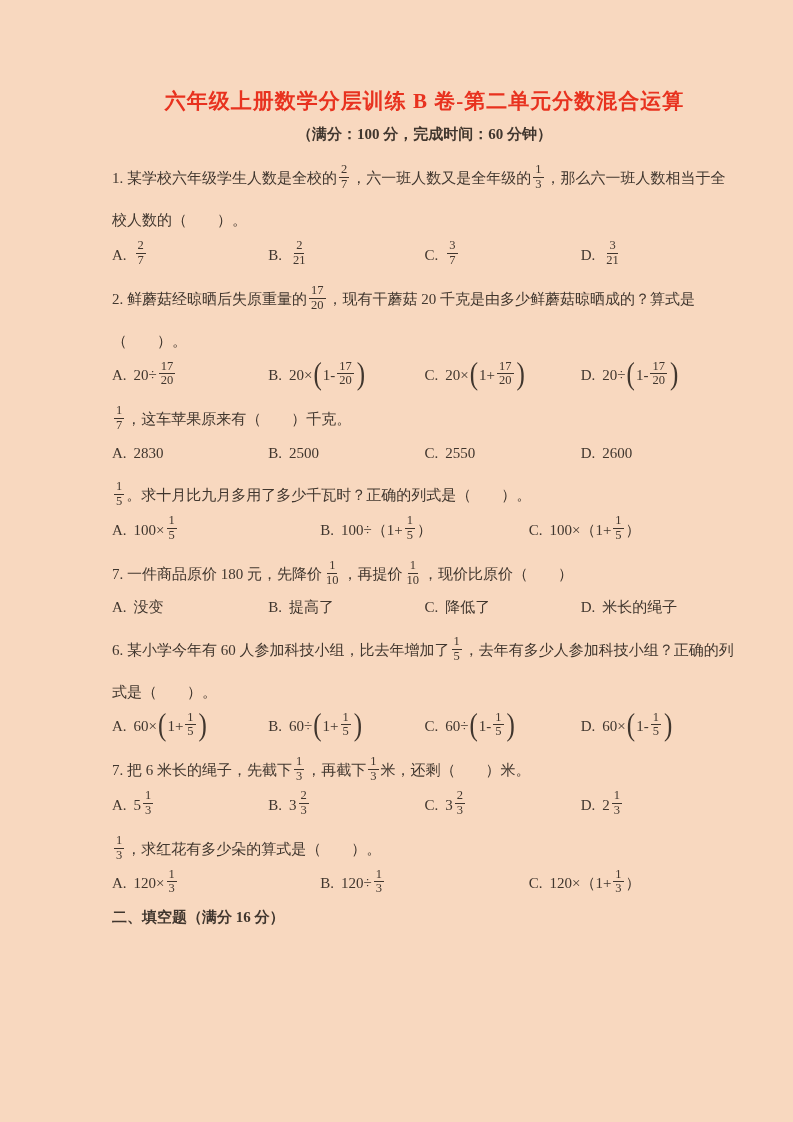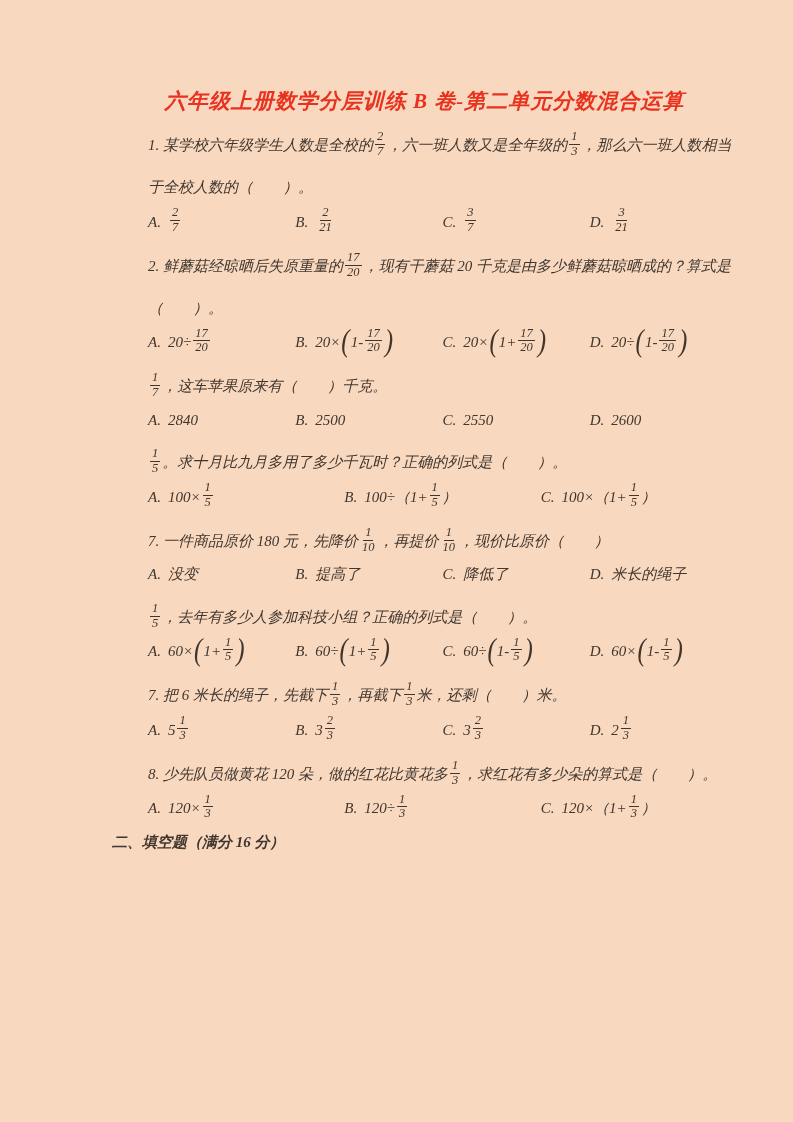--- a/index.html
+++ b/index.html
@@ -2,32 +2,32 @@
 <html><head>
 <meta charset="utf-8">
 <style>
   html,body{margin:0;padding:0;}
   body{
     width:793px;height:1122px;overflow:hidden;
     background:#f8d8bf;
     color:#40362e;
     font-family:"Liberation Serif","DejaVu Serif",serif;
   }
-  .page{padding:86px 56px 0 112px;font-style:italic;}
+  .page{padding:86px 56px 0 112px;}
   .title{
     color:#e8321f;font-size:21px;font-weight:bold;text-align:center;
     letter-spacing:1px;line-height:30px;margin:0 0 8px 0;
   }
   .subtitle{
     text-align:center;font-weight:bold;font-size:15px;line-height:21px;margin-bottom:12px;
   }
   .section-heading{
     font-weight:bold;font-size:15px;line-height:22px;margin:4px 0 4px 0;
   }
-  .question{margin-bottom:4px;margin-left:36px;}
+  .question{margin-bottom:4px;}
   .stem{font-size:15px;line-height:42px;}
   .options{display:flex;align-items:center;font-size:15px;margin:0 0 8px 0;min-height:26px;}
   .option{flex:1 1 0;display:flex;align-items:center;white-space:nowrap;}
   .opt-label{margin-right:7px;}
   .frac{
     display:inline-flex;flex-direction:column;align-items:center;
     vertical-align:middle;line-height:1.1;font-size:12.5px;margin:0 2px;position:relative;top:-2px;
   }
   .frac .num{border-bottom:1px solid currentColor;padding:0 2px;}
   .frac .den{padding:0 2px;}
@@ -35,20 +35,21 @@
     display:inline-block;font-size:25px;font-weight:400;
     transform:scaleY(1.25);vertical-align:middle;margin:0 1px;position:relative;top:-2px;
   }
   .seg{white-space:pre-wrap;}
 </style>
 </head>
 <body style="background: rgb(248, 216, 191); color: rgb(64, 54, 46);">
 
 <div class="page">
   <h1 class="title" style="color: rgb(232, 50, 31);">六年级上册数学分层训练 B 卷-第二单元分数混合运算</h1>
+  <div class="subtitle">（满分：100 分，完成时间：60 分钟）</div>
   <div id="content">
       <div class="question">
         <div class="stem"><span class="seg">1. 某学校六年级学生人数是全校的</span><span class="frac">
             <span class="num">2</span>
             <span class="den">7</span>
           </span><span class="seg">，六一班人数又是全年级的</span><span class="frac">
             <span class="num">1</span>
             <span class="den">3</span>
           </span><span class="seg">，那么六一班人数相当于全校人数的（　　）。</span></div>
         <div class="options">
@@ -132,21 +133,21 @@
         </div>
       </div>
       <div class="question">
         <div class="stem"><span class="frac">
             <span class="num">1</span>
             <span class="den">7</span>
           </span><span class="seg">，这车苹果原来有（　　）千克。</span></div>
         <div class="options">
           <span class="option">
             <span class="opt-label">A.</span>
-            <span class="seg">2840</span>
+            <span class="seg">2830</span>
           </span>
           <span class="option">
             <span class="opt-label">B.</span>
             <span class="seg">2500</span>
           </span>
           <span class="option">
             <span class="opt-label">C.</span>
             <span class="seg">2550</span>
           </span>
           <span class="option">
@@ -210,21 +211,21 @@
             <span class="opt-label">C.</span>
             <span class="seg">降低了</span>
           </span>
           <span class="option">
             <span class="opt-label">D.</span>
             <span class="seg">米长的绳子</span>
           </span>
         </div>
       </div>
       <div class="question">
-        <div class="stem"><span class="frac">
+        <div class="stem"><span class="seg">6. 某小学今年有 60 人参加科技小组，比去年增加了</span><span class="frac">
             <span class="num">1</span>
             <span class="den">5</span>
           </span><span class="seg">，去年有多少人参加科技小组？正确的列式是（　　）。</span></div>
         <div class="options">
           <span class="option">
             <span class="opt-label">A.</span>
             <span class="seg">60×</span>
             <span class="bigparen">(</span>
             <span class="seg">1+</span>
             <span class="frac">
@@ -305,21 +306,21 @@
             <span class="opt-label">D.</span>
             <span class="seg">2</span>
             <span class="frac">
               <span class="num">1</span>
               <span class="den">3</span>
             </span>
           </span>
         </div>
       </div>
       <div class="question">
-        <div class="stem"><span class="seg">8. 少先队员做黄花 120 朵，做的红花比黄花多</span><span class="frac">
+        <div class="stem"><span class="frac">
             <span class="num">1</span>
             <span class="den">3</span>
           </span><span class="seg">，求红花有多少朵的算式是（　　）。</span></div>
         <div class="options">
           <span class="option">
             <span class="opt-label">A.</span>
             <span class="seg">120×</span>
             <span class="frac">
               <span class="num">1</span>
               <span class="den">3</span>

